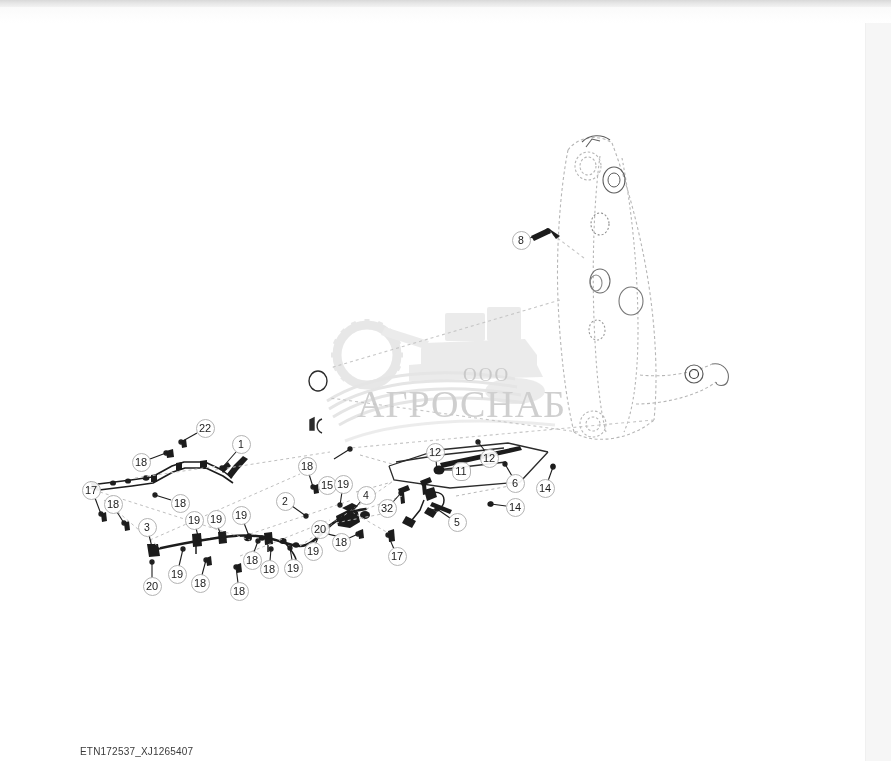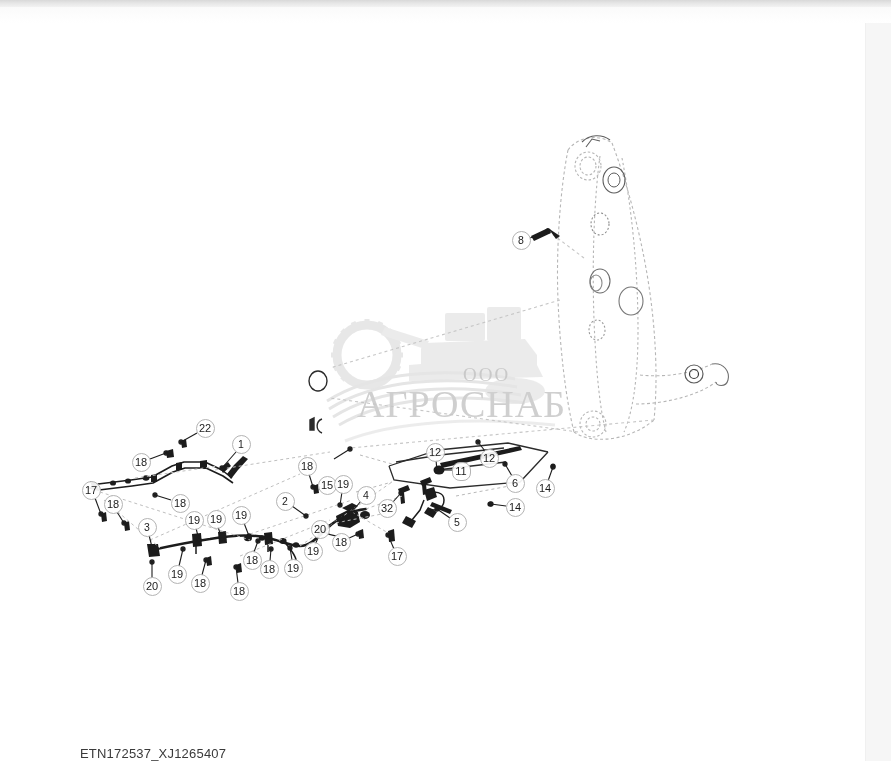--- a/index.html
+++ b/index.html
@@ -62,21 +62,21 @@
     height: 140px;
     pointer-events: none;
   }
 
   
   .footer-code {
     position: absolute;
     left: 80px;
     top: 746px;
     font-family: "Liberation Sans", sans-serif;
-    font-size: 13px;
+    font-size: 10px;
     letter-spacing: 0.2px;
     color: #3a3a3a;
     white-space: nowrap;
   }
 
   
   .bubble {
     position: absolute;
     width: 19px;
     height: 19px;

